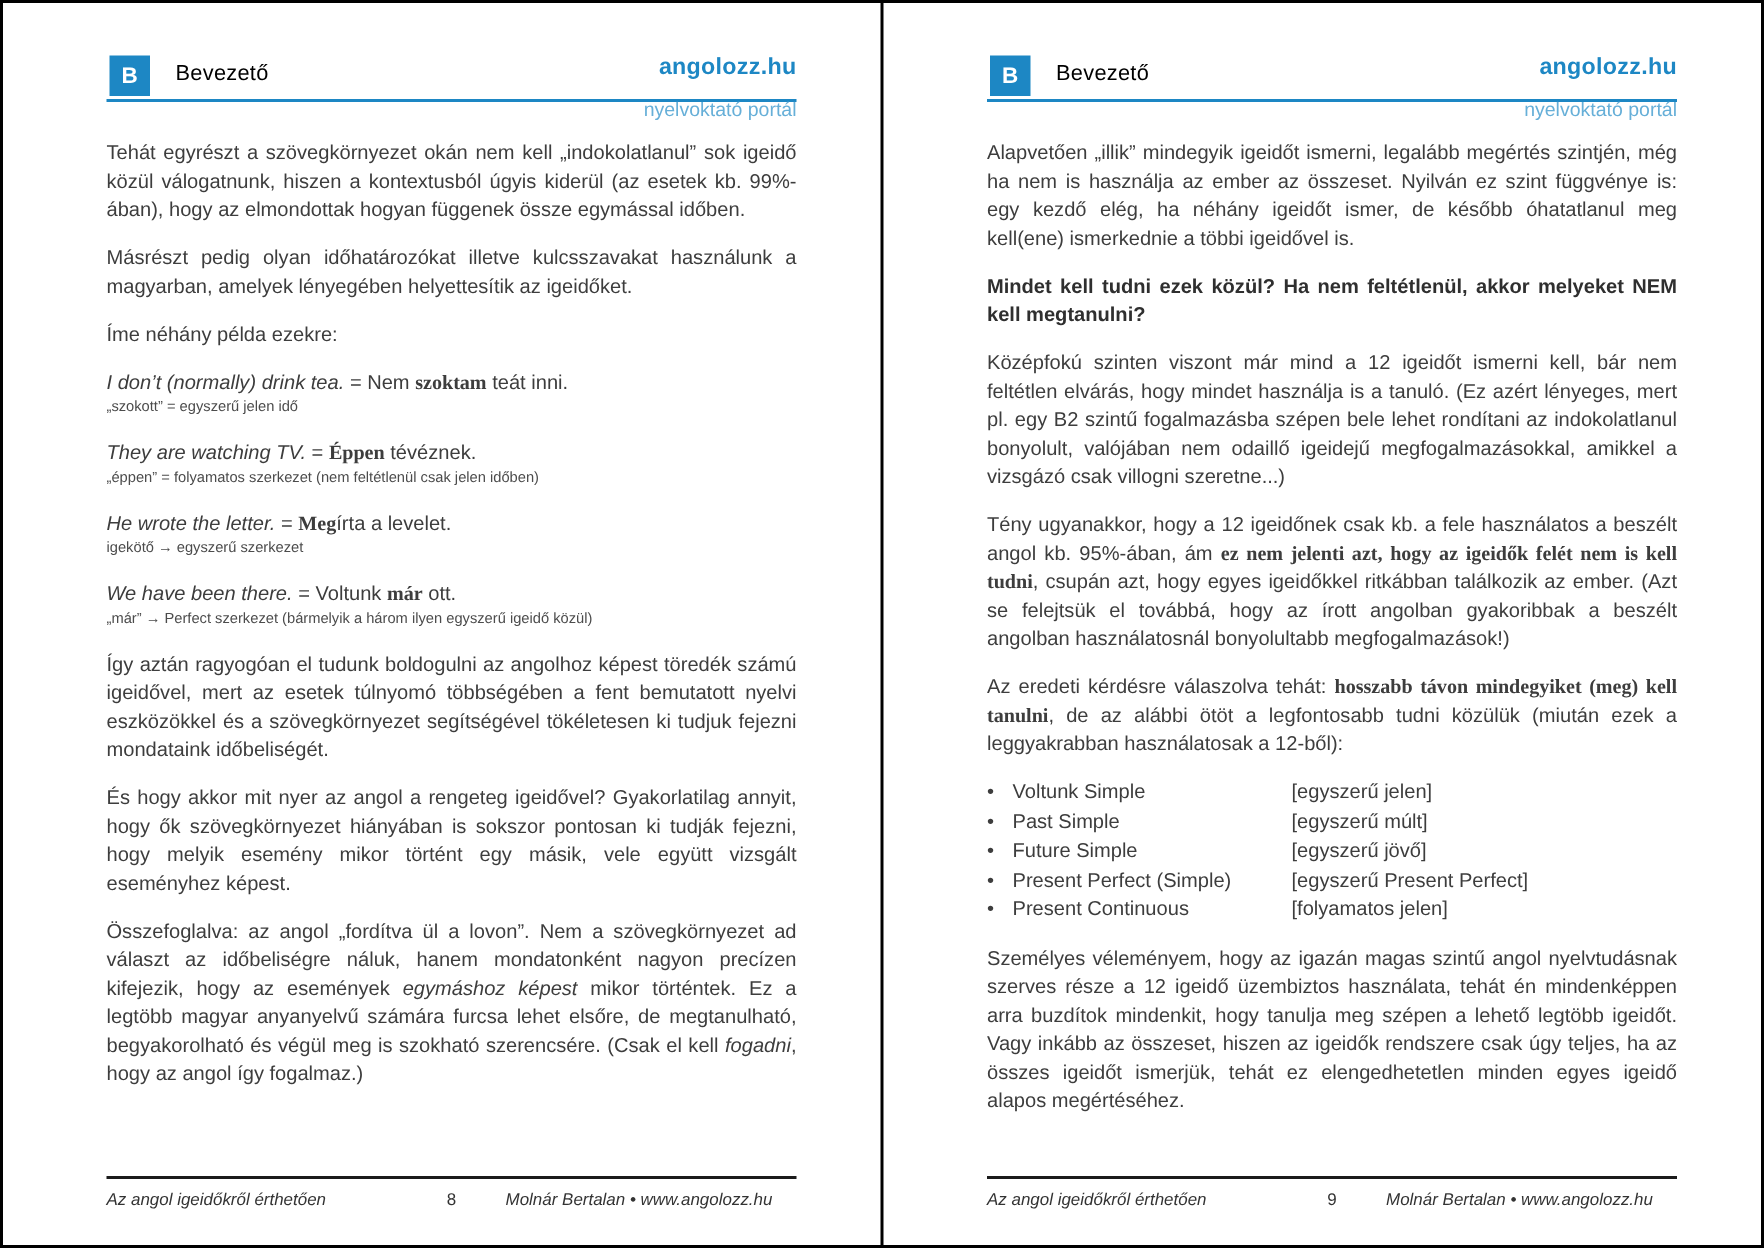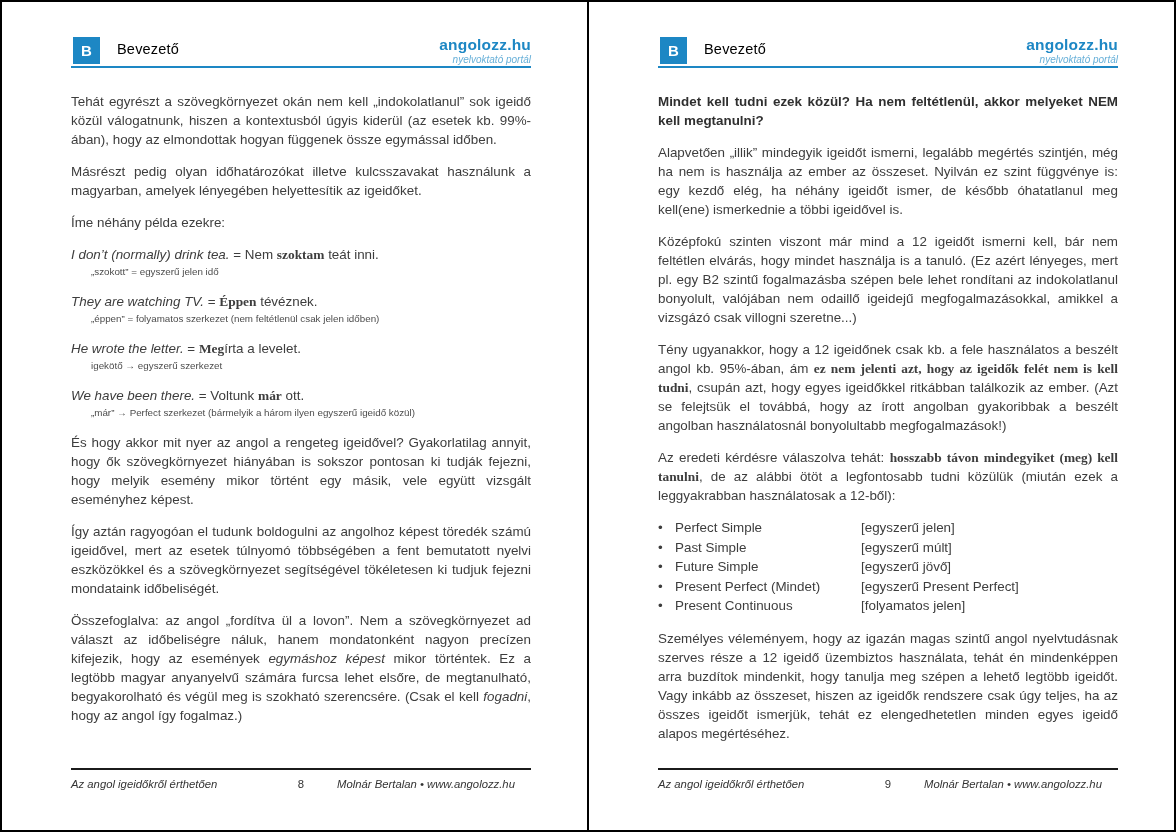--- a/index.html
+++ b/index.html
@@ -20,39 +20,39 @@
   .page-header{margin-top:35px;height:29px;position:relative;border-bottom:2px solid #1d87c4;}
   .badge{
     position:absolute;left:2px;top:0;width:27px;height:27px;background:#1d87c4;
     color:#fff;font-weight:bold;font-size:15px;display:flex;align-items:center;justify-content:center;
   }
   .section-title{
     position:absolute;left:46px;top:4px;color:#000000;font-size:14.5px;letter-spacing:0.2px;
   }
   .brand{position:absolute;right:0;top:0;text-align:right;line-height:1;}
   .brand-main{color:#1d87c4;font-weight:bold;font-size:15.5px;letter-spacing:0.2px;text-align:right;}
-  .brand-sub{color:#66afd8;font-style:italic;font-size:10px;margin-top:2px;}
+  .brand-sub{color:#66afd8;font-size:13px;margin-top:13px;}
   
   .page-body{margin-top:24px;color:#3d3d3d;font-size:13.4px;line-height:19px;}
   .para{margin:0 0 13px 0;text-align:justify;}
   .para.last{margin-bottom:0;}
   .lead{margin:0 0 13px 0;}
   .bold-head{font-weight:bold;color:#2f2f2f;}
   .rb{font-weight:bold;font-family:Liberation Serif, serif;}
   .ri{font-style:italic;}
   .example{margin:0 0 14px 0;}
   .example-main{line-height:19px;}
-  .example-note{font-size:9.8px;line-height:13px;color:#4c4c4c;margin-top:1px;margin-left:20px;}
+  .example-note{font-size:9.8px;line-height:13px;color:#4c4c4c;margin-top:1px;}
   
   .tense-list{margin:0 0 13px 0;}
   .tense-row{display:grid;grid-template-columns:17px 186px 1fr;line-height:19.5px;}
   .bullet{color:#3d3d3d;}
   
   .page-footer{
-    position:absolute;left:69px;right:56px;bottom:40px;
+    position:absolute;left:69px;right:56px;bottom:24px;
     border-top:2px solid #1b1b1b;padding-top:8px;
     display:flex;align-items:baseline;font-size:11.3px;color:#333;
   }
   .footer-left{flex:1;font-style:italic;}
   .footer-page{width:40px;text-align:center;}
   .footer-right{flex:1;text-align:center;font-style:italic;}
 </style>
 </head>
 <body>
 
@@ -83,22 +83,22 @@
       </div>
       <div class="example">
         <div class="example-main"><span class="ri">He wrote the letter.</span><span> = </span><span class="rb">Meg</span><span>írta a levelet.</span></div>
         <div class="example-note">igekötő → egyszerű szerkezet</div>
       </div>
       <div class="example">
         <div class="example-main"><span class="ri">We have been there.</span><span> = Voltunk </span><span class="rb">már</span><span> ott.</span></div>
         <div class="example-note">„már” → Perfect szerkezet (bármelyik a három ilyen egyszerű igeidő közül)</div>
       </div>
 
+      <p class="para">Így aztán ragyogóan el tudunk boldogulni az angolhoz képest töredék számú igeidővel, mert az esetek túlnyomó többségében a fent bemutatott nyelvi eszközökkel és a szövegkörnyezet segítségével tökéletesen ki tudjuk fejezni mondataink időbeliségét.</p>
       <p class="para">És hogy akkor mit nyer az angol a rengeteg igeidővel? Gyakorlatilag annyit, hogy ők szövegkörnyezet hiányában is sokszor pontosan ki tudják fejezni, hogy melyik esemény mikor történt egy másik, vele együtt vizsgált eseményhez képest.</p>
-      <p class="para">Így aztán ragyogóan el tudunk boldogulni az angolhoz képest töredék számú igeidővel, mert az esetek túlnyomó többségében a fent bemutatott nyelvi eszközökkel és a szövegkörnyezet segítségével tökéletesen ki tudjuk fejezni mondataink időbeliségét.</p>
       <p class="para last"><span>Összefoglalva: az angol „fordítva ül a lovon”. Nem a szövegkörnyezet ad választ az időbeliségre náluk, hanem mondatonként nagyon precízen kifejezik, hogy az események </span><span class="ri">egymáshoz képest</span><span> mikor történtek. Ez a legtöbb magyar anyanyelvű számára furcsa lehet elsőre, de megtanulható, begyakorolható és végül meg is szokható szerencsére. (Csak el kell </span><span class="ri">fogadni</span><span>, hogy az angol így fogalmaz.)</span></p>
     </div>
 
     <div class="page-footer">
       <div class="footer-left">Az angol igeidőkről érthetően</div>
       <div class="footer-page">8</div>
       <div class="footer-right">Molnár Bertalan • www.angolozz.hu</div>
     </div>
   </div>
 
@@ -106,45 +106,45 @@
     <div class="page-header">
       <div class="badge">B</div>
       <div class="section-title">Bevezető</div>
       <div class="brand">
         <div class="brand-main">angolozz.hu</div>
         <div class="brand-sub">nyelvoktató portál</div>
       </div>
     </div>
 
     <div class="page-body">
+      <p class="para">Alapvetően „illik” mindegyik igeidőt ismerni, legalább megértés szintjén, még ha nem is használja az ember az összeset. Nyilván ez szint függvénye is: egy kezdő elég, ha néhány igeidőt ismer, de később óhatatlanul meg kell(ene) ismerkednie a többi igeidővel is.</p>
       <p class="para bold-head">Mindet kell tudni ezek közül? Ha nem feltétlenül, akkor melyeket NEM kell megtanulni?</p>
-      <p class="para">Alapvetően „illik” mindegyik igeidőt ismerni, legalább megértés szintjén, még ha nem is használja az ember az összeset. Nyilván ez szint függvénye is: egy kezdő elég, ha néhány igeidőt ismer, de később óhatatlanul meg kell(ene) ismerkednie a többi igeidővel is.</p>
       <p class="para">Középfokú szinten viszont már mind a 12 igeidőt ismerni kell, bár nem feltétlen elvárás, hogy mindet használja is a tanuló. (Ez azért lényeges, mert pl. egy B2 szintű fogalmazásba szépen bele lehet rondítani az indokolatlanul bonyolult, valójában nem odaillő igeidejű megfogalmazásokkal, amikkel a vizsgázó csak villogni szeretne...)</p>
       <p class="para"><span>Tény ugyanakkor, hogy a 12 igeidőnek csak kb. a fele használatos a beszélt angol kb. 95%-ában, ám </span><span class="rb">ez nem jelenti azt, hogy az igeidők felét nem is kell tudni</span><span>, csupán azt, hogy egyes igeidőkkel ritkábban találkozik az ember. (Azt se felejtsük el továbbá, hogy az írott angolban gyakoribbak a beszélt angolban használatosnál bonyolultabb megfogalmazások!)</span></p>
       <p class="para"><span>Az eredeti kérdésre válaszolva tehát: </span><span class="rb">hosszabb távon mindegyiket (meg) kell tanulni</span><span>, de az alábbi ötöt a legfontosabb tudni közülük (miután ezek a leggyakrabban használatosak a 12-ből):</span></p>
 
       <div class="tense-list">
         <div class="tense-row">
           <span class="bullet">•</span>
-          <span>Perfect Simple</span>
+          <span>Voltunk Simple</span>
           <span>[egyszerű jelen]</span>
         </div>
         <div class="tense-row">
           <span class="bullet">•</span>
           <span>Past Simple</span>
           <span>[egyszerű múlt]</span>
         </div>
         <div class="tense-row">
           <span class="bullet">•</span>
           <span>Future Simple</span>
           <span>[egyszerű jövő]</span>
         </div>
         <div class="tense-row">
           <span class="bullet">•</span>
-          <span>Present Perfect (Mindet)</span>
+          <span>Present Perfect (Simple)</span>
           <span>[egyszerű Present Perfect]</span>
         </div>
         <div class="tense-row">
           <span class="bullet">•</span>
           <span>Present Continuous</span>
           <span>[folyamatos jelen]</span>
         </div>
       </div>
 
       <p class="para last">Személyes véleményem, hogy az igazán magas szintű angol nyelvtudásnak szerves része a 12 igeidő üzembiztos használata, tehát én mindenképpen arra buzdítok mindenkit, hogy tanulja meg szépen a lehető legtöbb igeidőt. Vagy inkább az összeset, hiszen az igeidők rendszere csak úgy teljes, ha az összes igeidőt ismerjük, tehát ez elengedhetetlen minden egyes igeidő alapos megértéséhez.</p>

